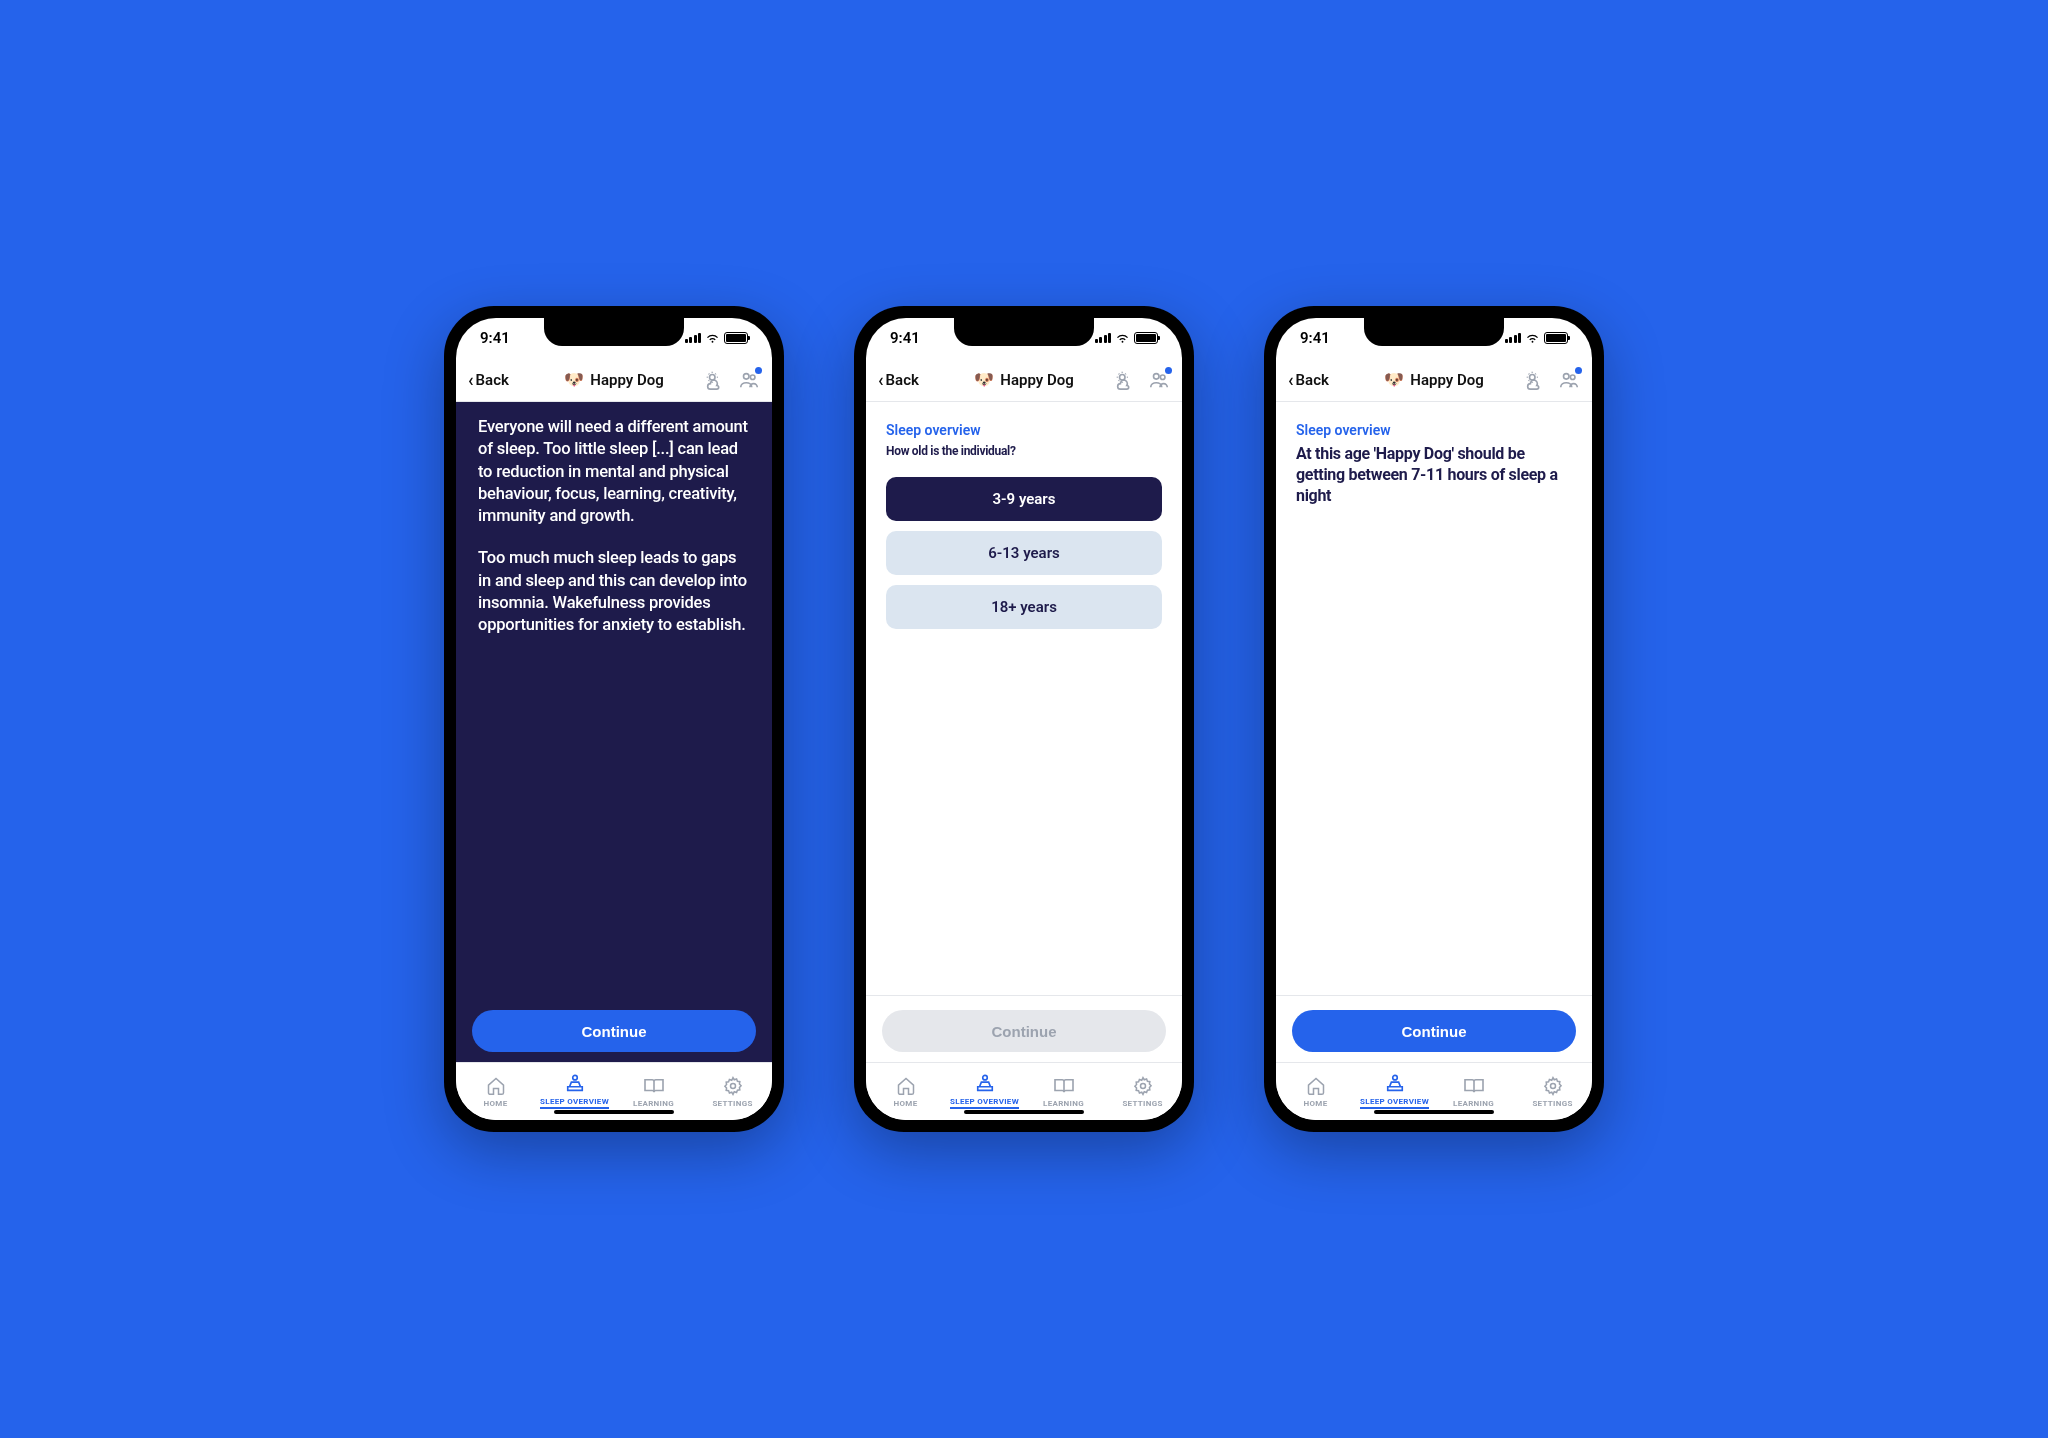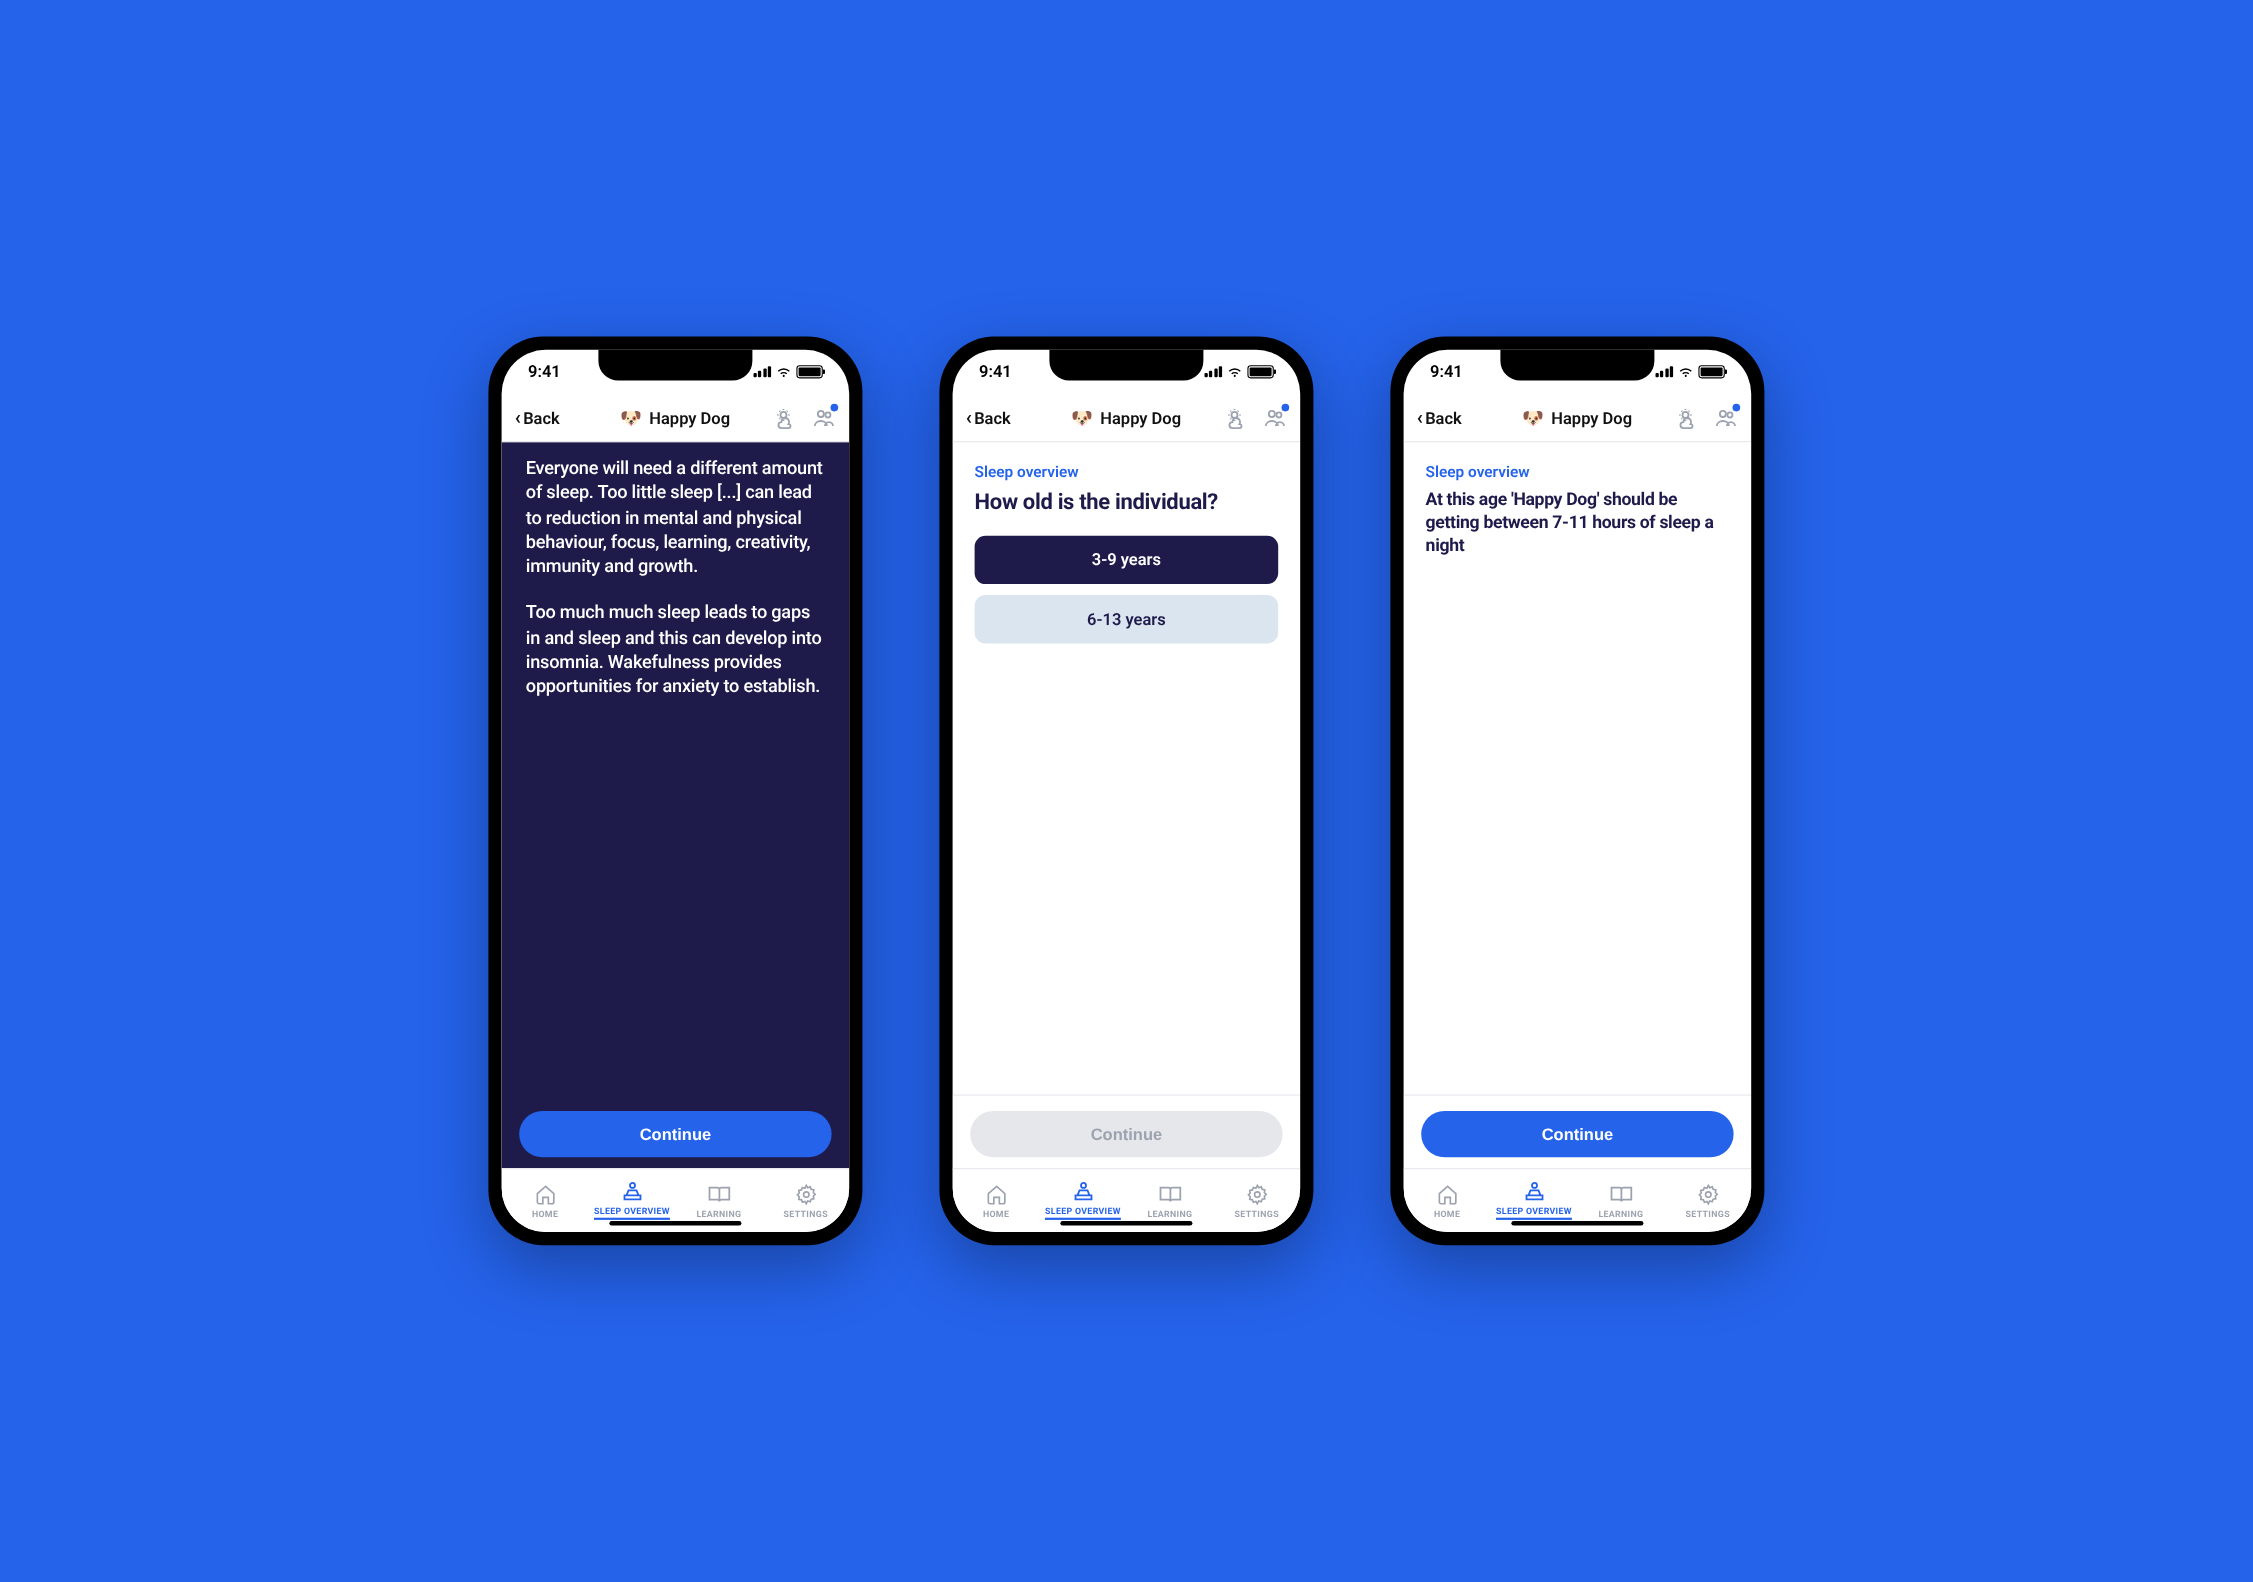--- a/index.html
+++ b/index.html
@@ -135,21 +135,21 @@
     letter-spacing: -0.2px;
   }
   .para + .para { margin-top: 20px; }
   .section-label {
     color: #2563eb;
     font-size: 14px;
     font-weight: 600;
     margin-bottom: 6px;
   }
   .question {
-    font-size: 20px;
+    font-size: 12px;
     font-weight: 700;
     color: #1e1b4b;
     line-height: 1.25;
     margin-bottom: 18px;
     letter-spacing: -0.3px;
   }
   .result-text {
     font-size: 16px;
     font-weight: 700;
     color: #1e1b4b;
@@ -361,20 +361,21 @@
         </div>
       </div>
     </div>
     <div class="content">
       <div class="content-padding">
         <div class="section-label">Sleep overview</div>
         <div class="question">How old is the individual?</div>
         <div class="options">
           <div class="option selected">3-9 years</div>
           <div class="option unselected">6-13 years</div>
+          <div class="option unselected">18+ years</div>
         </div>
       </div>
       <div class="footer-section bordered">
         <button class="continue-btn disabled">Continue</button>
       </div>
     </div>
     <div class="tab-bar">
       <div class="tab">
         <div class="tab-icon">
             <svg width="20" height="20" viewBox="0 0 24 24" fill="none" stroke="currentColor" stroke-width="1.8">

